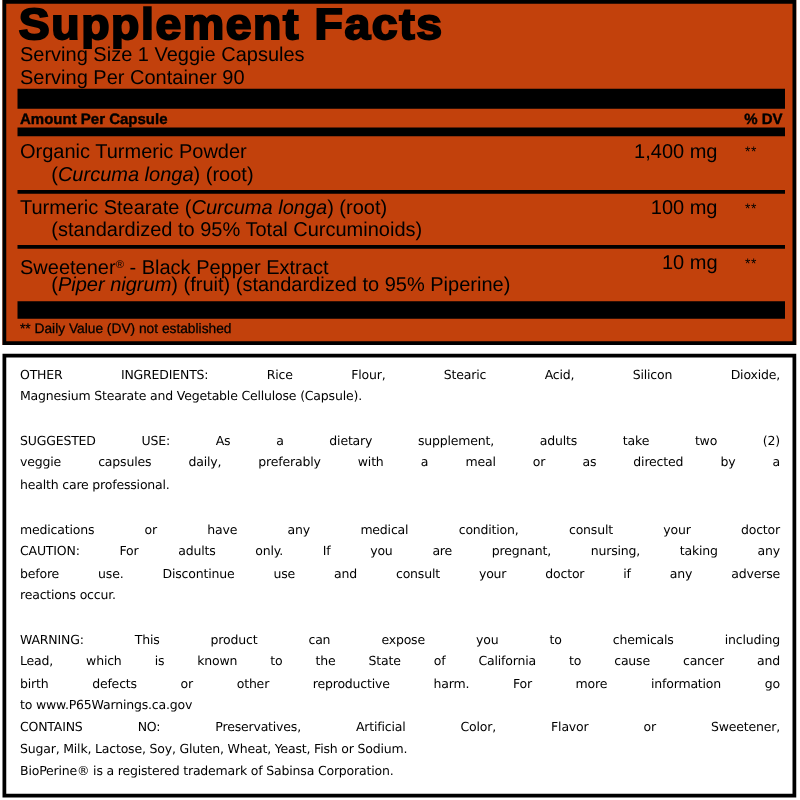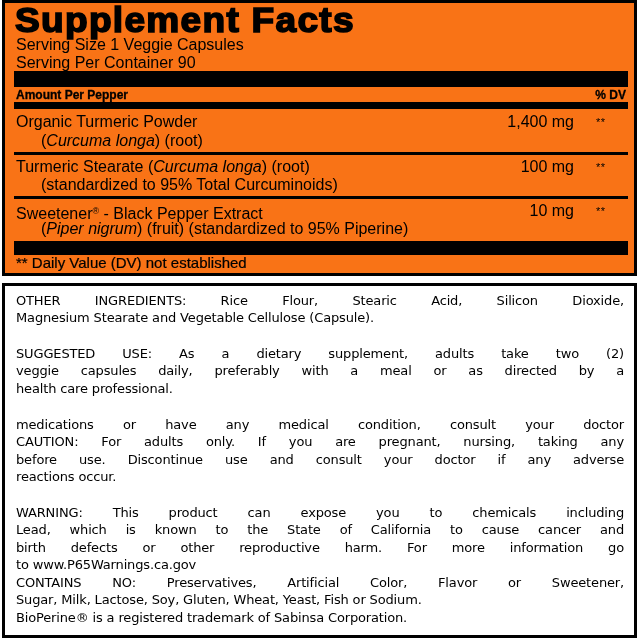--- a/index.html
+++ b/index.html
@@ -1,20 +1,20 @@
 <!DOCTYPE html>
 <html><head>
   <meta charset="utf-8">
   <style>
     html, body { margin: 0; padding: 0; background: #ffffff; }
     body { width: 640px; height: 640px; position: relative; overflow: hidden; color: #000; }
 
     .facts-box {
       position: absolute; left: 2px; top: 0px; width: 629px; height: 270px;
-      border: 3px solid #000; background: #f97316;
+      border: 3px solid #000; background: #c2410c;
     }
     .title {
       position: absolute; left: 10px; top: -3px;
       font-family: "Liberation Sans", sans-serif; font-weight: 700;
       font-size: 35px; letter-spacing: 1.2px; line-height: 40px;
       -webkit-text-stroke: 1.6px #000; white-space: nowrap;
       transform: scaleX(1.06); transform-origin: left center;
     }
     .serving {
       position: absolute; left: 11px;
@@ -40,47 +40,47 @@
       position: absolute; right: 60px; width: 120px; text-align: right;
       font-family: "Liberation Sans", sans-serif; font-size: 16px; line-height: 18px;
     }
     .ing-dv {
       position: absolute; left: 591px; font-family: "Liberation Sans", sans-serif;
       font-size: 11px; line-height: 18px; letter-spacing: 0.5px;
     }
     .reg { font-size: 9px; vertical-align: 5px; }
     .footnote {
       position: absolute; left: 11px; top: 253px;
-      font-family: "Liberation Sans", sans-serif; font-size: 15px; line-height: 14px;
+      font-family: "Liberation Sans", sans-serif; font-size: 11px; line-height: 14px;
       -webkit-text-stroke: 0.2px #000; white-space: nowrap;
     }
 
     .info-box {
       position: absolute; left: 2px; top: 283px; width: 629px; height: 349px;
       border: 3px solid #000; background: #fff;
     }
     .para {
       position: absolute; left: 11px; width: 608px;
-      font-family: "DejaVu Sans", sans-serif; font-size: 13px; line-height: 17.4px;
+      font-family: "DejaVu Sans", sans-serif; font-size: 10px; line-height: 17.4px;
       text-align: justify; letter-spacing: -0.15px;
     }
     .para .line { display: block; text-align: justify; text-align-last: justify; white-space: nowrap; }
     .para .line.last { text-align-last: left; }
   </style>
 </head>
 <body>
 
 <div class="facts-box">
   <div class="title">Supplement Facts</div>
   <div class="serving" style="top:33px;">Serving Size 1 Veggie Capsules</div>
   <div class="serving" style="top:51px;">Serving Per Container 90</div>
 
   <div class="bar" style="top:68px;height:16px;"></div>
   <div class="amount-header">
-    <span>Amount Per Pepper</span>
+    <span>Amount Per Capsule</span>
     <span class="dv">% DV</span>
   </div>
   <div class="bar" style="top:99px;height:7px;"></div>
 
   <div>
     <div class="ing-line" style="top:110px;">Organic Turmeric Powder</div>
     <div class="ing-amt" style="top:110px;">1,400 mg</div>
     <div class="ing-dv" style="top:110px;">**</div>
     <div class="ing-line sub" style="top:129px;"><span>(</span><i>Curcuma longa</i><span>) (root)</span></div>
   </div>

